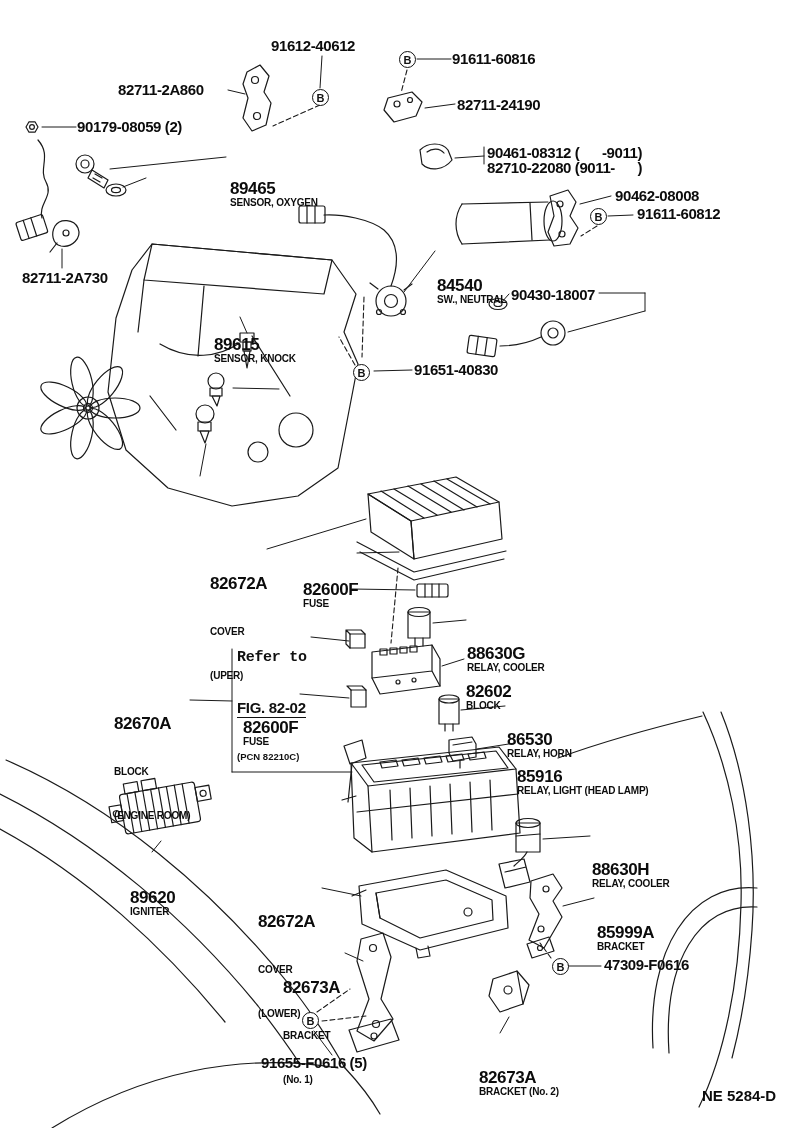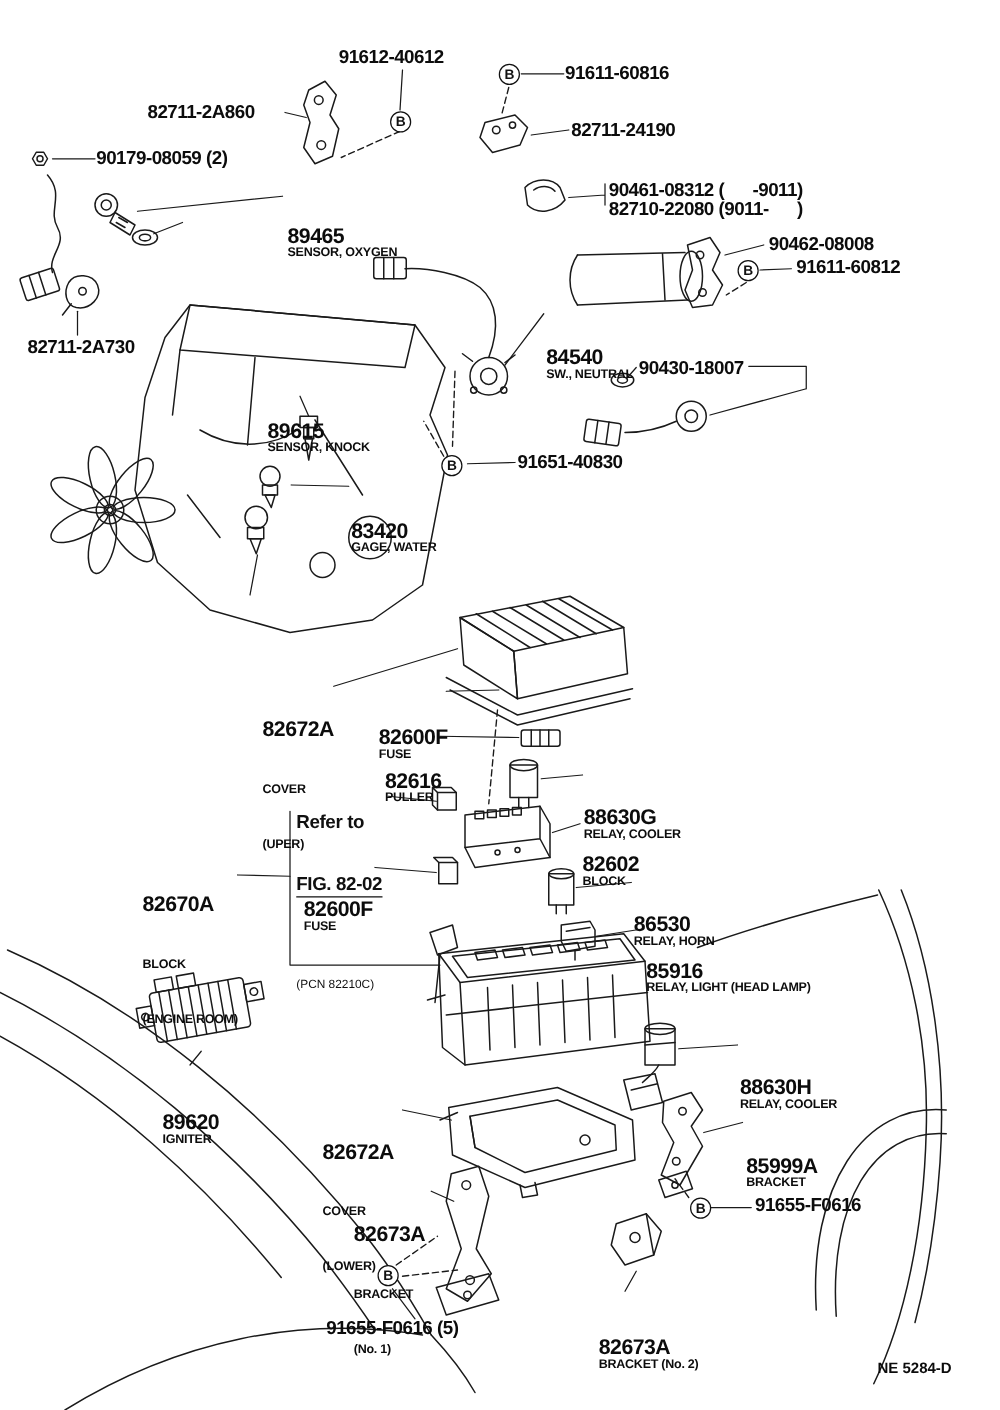--- a/index.html
+++ b/index.html
@@ -17,25 +17,25 @@
   .lbl { position:absolute; white-space:pre; line-height:1.06; }
   .num  { display:block; font-weight:bold; font-size:15px; letter-spacing:-0.4px; color:#0c0c0c; }
   .major .num { font-size:17px; }
   .desc { display:block; font-weight:bold; font-size:10px; letter-spacing:-0.2px; color:#0c0c0c; }
 
   .bolt {
     position:absolute; width:17px; height:17px; border:1.7px solid #111; border-radius:50%;
     display:flex; align-items:center; justify-content:center;
     font-weight:bold; font-size:11px; color:#111; background:#fff;
   }
-  .refer .ref1 { display:block; font-weight:bold; font-size:15px; letter-spacing:-0.3px; }
+  .refer .ref1 { display:block; font-weight:bold; font-size:15px; letter-spacing:-0.3px;font-family:Liberation Mono, monospace; }
   .refer .ref2 { display:block; width:max-content; font-weight:bold; font-size:15px; letter-spacing:-0.3px;
                  border-bottom:1.6px solid #111; padding-bottom:1px; }
-  .refer .ref3 { display:block; font-weight:normal; font-size:9.5px;margin-top:31px; }
-  .footer-code .num { font-size:12px; letter-spacing:0; }
+  .refer .ref3 { display:block; font-weight:bold; font-size:9.5px; }
+  .footer-code .num { font-size:15px; letter-spacing:0; }
 </style>
 </head>
 <body>
 
 <div class="canvas">
 
   <svg width="800" height="1128" viewBox="0 0 800 1128">
 
     <g class="ln">
       <path d="M247,72 L260,65 L269,76 L264,92 L271,103 L266,125 L252,131 L243,118 L248,98 L243,84 Z"></path>
@@ -338,35 +338,29 @@
 
   <div class="lbl major" style="left:437px;top:243px">
     <span class="num">84540</span><span class="desc">SW., NEUTRAL</span>
   </div>
   <div class="lbl" style="left:22px;top:270px"><span class="num">82711-2A730</span></div>
   <div class="lbl major" style="left:214px;top:302px">
     <span class="num">89615</span><span class="desc">SENSOR, KNOCK</span>
   </div>
   <div class="lbl" style="left:511px;top:287px"><span class="num">90430-18007</span></div>
   <div class="lbl" style="left:414px;top:362px"><span class="num">91651-40830</span></div>
-  <div class="lbl major" style="left:281px;top:382px">
-    <span class="num">83420</span><span class="desc">GAGE, WATER</span>
-  </div>
 
   <div class="lbl major" style="left:210px;top:541px">
     <span class="num">82672A</span>
     <span class="desc">COVER</span>
     <span class="desc">(UPER)</span>
   </div>
   <div class="lbl major" style="left:303px;top:547px">
     <span class="num">82600F</span><span class="desc">FUSE</span>
   </div>
-  <div class="lbl major" style="left:308px;top:582px">
-    <span class="num">82616</span><span class="desc">PULLER</span>
-  </div>
   <div class="lbl major" style="left:467px;top:611px">
     <span class="num">88630G</span><span class="desc">RELAY, COOLER</span>
   </div>
 
   <div class="lbl refer" style="left:237px;top:616px">
     <span class="ref1">Refer to</span>
     <span class="ref2">FIG. 82-02</span>
     <span class="ref3">(PCN 82210C)</span>
   </div>
 
@@ -399,21 +393,21 @@
     <span class="desc">(LOWER)</span>
   </div>
   <div class="lbl major" style="left:597px;top:890px">
     <span class="num">85999A</span><span class="desc">BRACKET</span>
   </div>
   <div class="lbl major" style="left:283px;top:945px">
     <span class="num">82673A</span>
     <span class="desc">BRACKET</span>
     <span class="desc">(No. 1)</span>
   </div>
-  <div class="lbl" style="left:604px;top:957px"><span class="num">91655-F0616</span></div>
+  <div class="lbl" style="left:604px;top:957px"><span class="num">47309-F0616</span></div>
   <div class="lbl major" style="left:479px;top:1035px">
     <span class="num">82673A</span><span class="desc">BRACKET (No. 2)</span>
   </div>
   <div class="lbl" style="left:261px;top:1055px"><span class="num">91655-F0616 (5)</span></div>
 
   <div class="lbl footer-code" style="left:702px;top:1088px"><span class="num">NE 5284-D</span></div>
 
 </div>
 
 </body></html>

